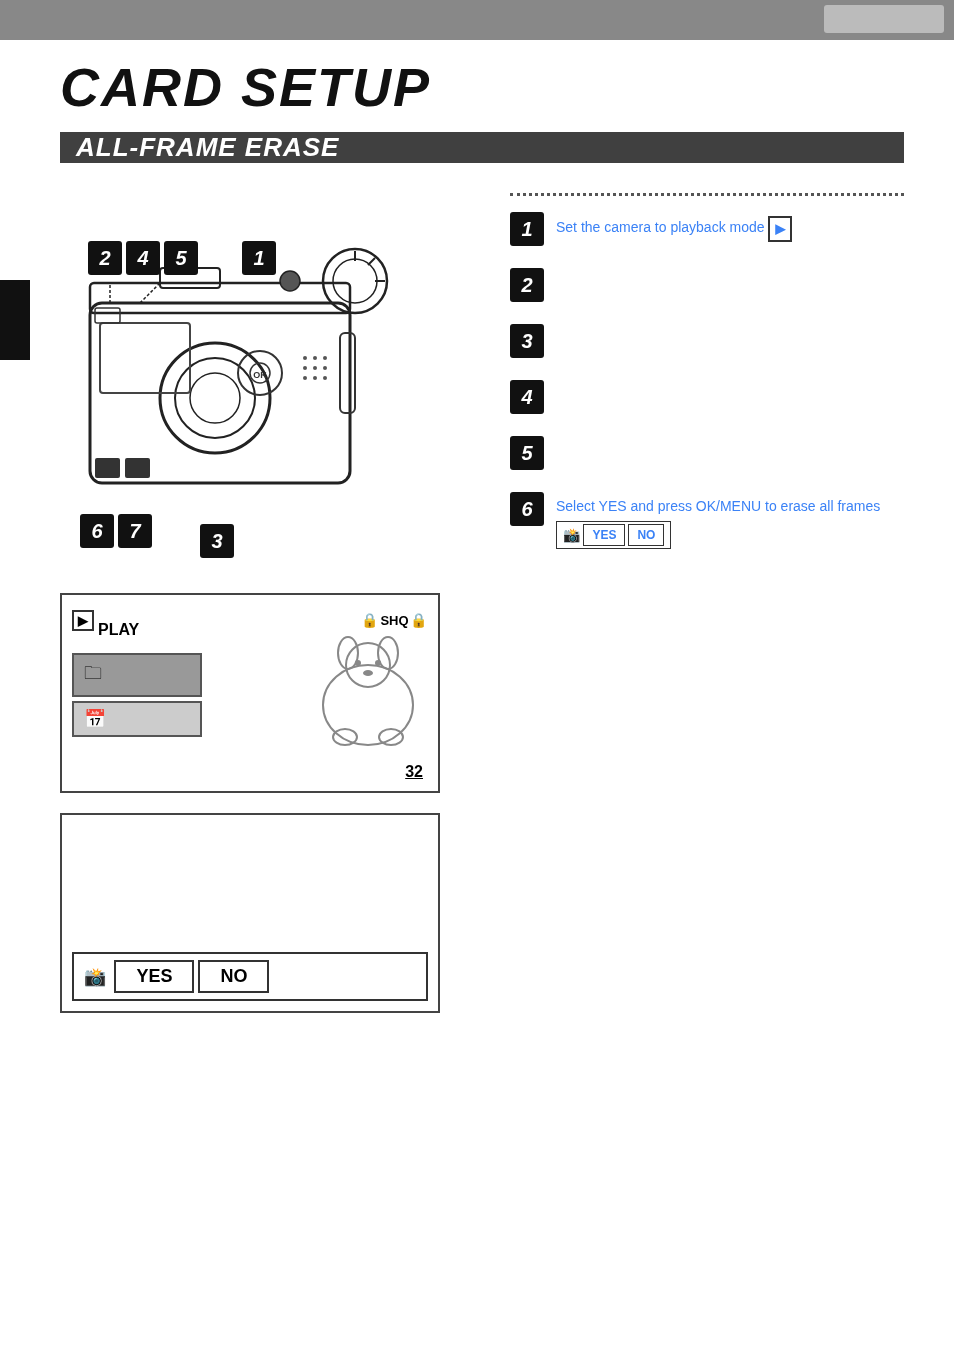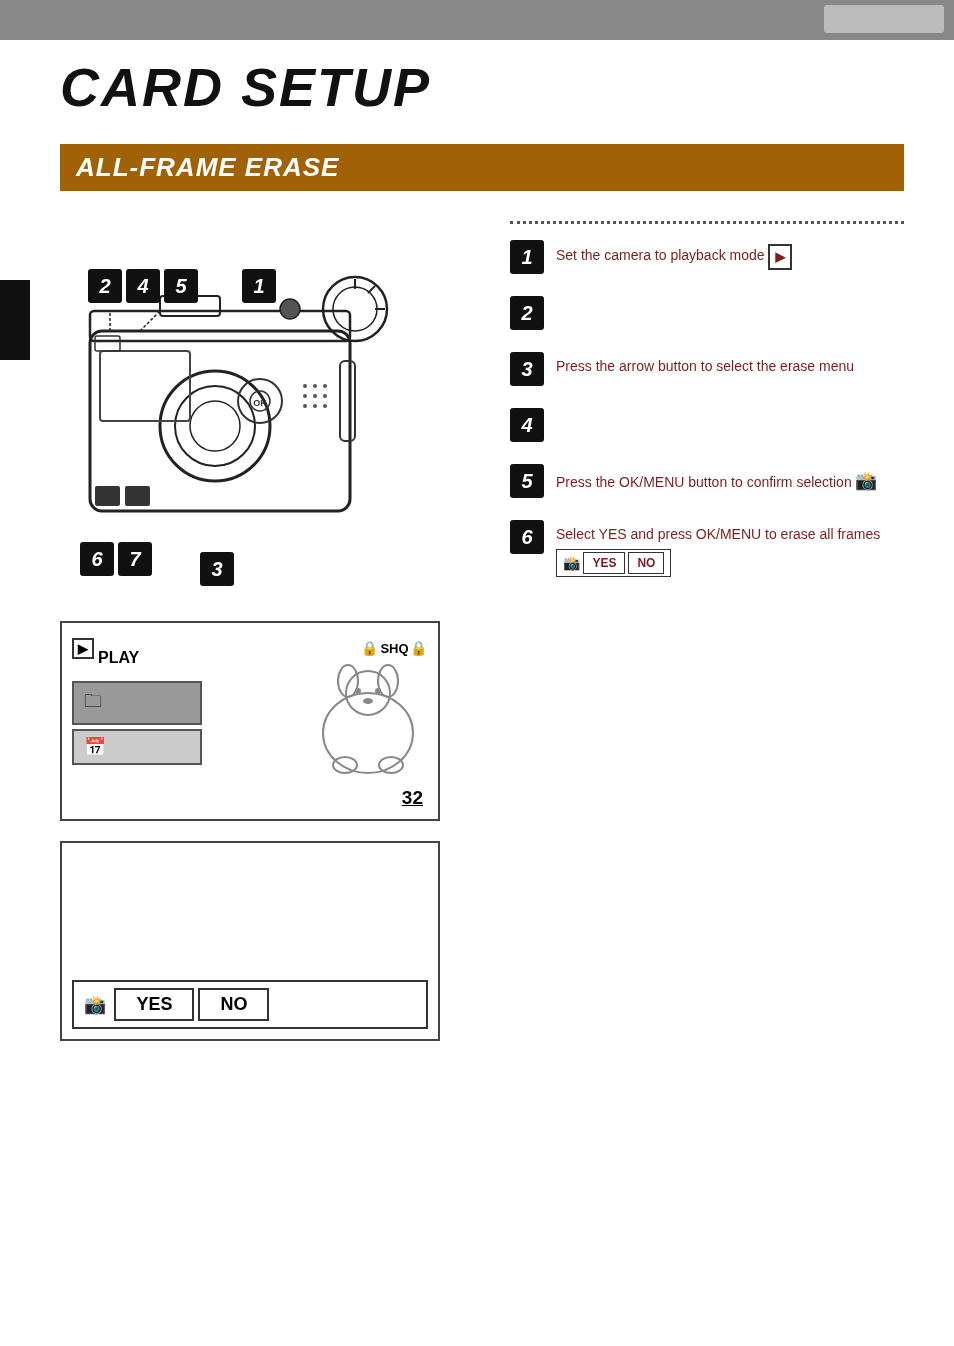--- a/index.html
+++ b/index.html
@@ -34,23 +34,23 @@
       font-size: 54px;
       font-weight: 900;
       color: #111;
       padding: 16px 47px 10px 60px;
       font-style: italic;
       letter-spacing: 2px;
     }
 
     
     .section-header {
-      background: #a16207;
-      margin: 16px 50px 0 60px;
-      padding: 8px 16px;
+      background: #404040;
+      margin: 4px 50px 0 60px;
+      padding: 0 16px;
       margin-bottom: 20px;
     }
     .section-header-text {
       font-size: 26px;
       font-weight: 900;
       color: #fff;
       font-style: italic;
       letter-spacing: 1px;
     }
 
@@ -170,21 +170,21 @@
       align-items: flex-start;
       gap: 12px;
       margin-bottom: 22px;
     }
     .step-num {
       flex-shrink: 0;
     }
     .step-text {
       font-size: 14px;
       line-height: 1.5;
-      color: #7f1d1d;
+      color: #3b82f6;
       padding-top: 4px;
     }
 
     
     .mini-confirm {
       display: inline-flex;
       align-items: center;
       gap: 3px;
       border: 1.5px solid #333;
       padding: 2px 6px;
@@ -223,21 +223,21 @@
       font-weight: 900;
       display: flex;
       align-items: center;
       gap: 2px;
     }
 
     .page-num {
       position: absolute;
       bottom: 10px;
       right: 15px;
-      font-size: 19px;
+      font-size: 16px;
       font-weight: 900;
       text-decoration: underline;
     }
 
     
     .step-icon-play {
       display: inline-block;
       border: 2px solid #333;
       padding: 1px 5px;
       font-size: 13px;
@@ -410,38 +410,31 @@
     <div class="step">
       <div class="step-num">
         <span class="num-badge num-badge-lg">2</span>
       </div>
     </div>
 
     <div class="step">
       <div class="step-num">
         <span class="num-badge num-badge-lg">3</span>
       </div>
-      <div class="step-text">
-        Press the arrow button to select the erase menu
-      </div>
     </div>
 
     <div class="step">
       <div class="step-num">
         <span class="num-badge num-badge-lg">4</span>
       </div>
     </div>
 
     <div class="step">
       <div class="step-num">
         <span class="num-badge num-badge-lg">5</span>
-      </div>
-      <div class="step-text">
-        Press the OK/MENU button to confirm selection
-        <span class="film-icon">📸</span>
       </div>
     </div>
 
     <div class="step">
       <div class="step-num">
         <span class="num-badge num-badge-lg">6</span>
       </div>
       <div class="step-text">
         Select YES and press OK/MENU to erase all frames
         <div class="mini-confirm">

